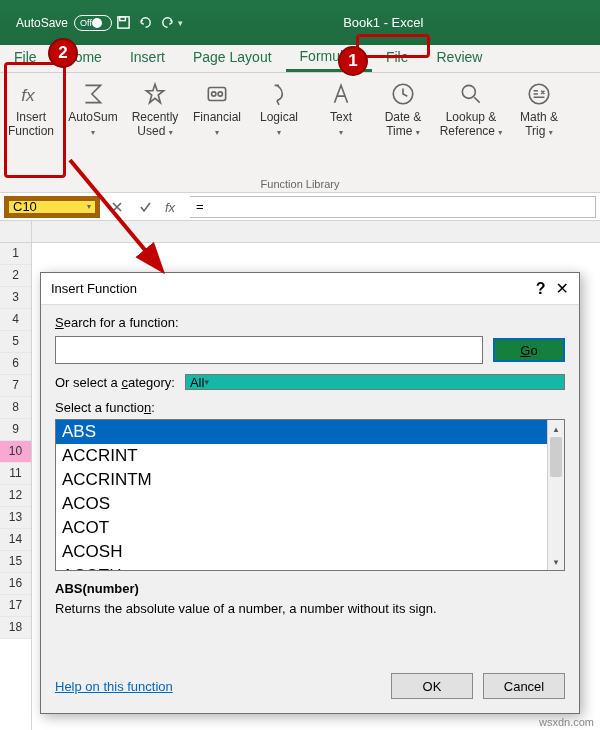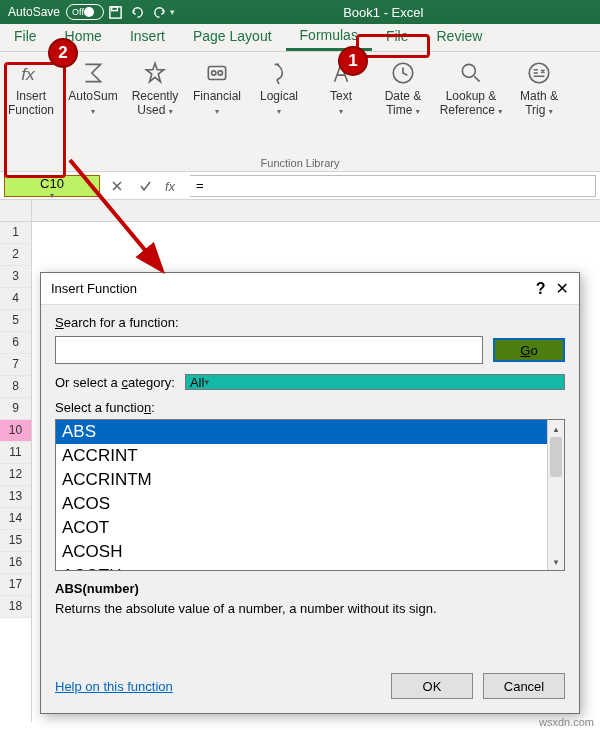--- a/index.html
+++ b/index.html
@@ -1,19 +1,19 @@
 <!DOCTYPE html>
 <html><head>
   <meta charset="utf-8">
   <style>
     * { box-sizing: border-box; margin: 0; padding: 0; font-family: "Segoe UI", Arial, sans-serif; }
     body { width: 600px; height: 730px; background: #fff; overflow: hidden; position: relative; }
     
     
-    .title-bar { height: 24px; background: linear-gradient(#217346, #1e6b3f); color: #fff; display: flex; align-items: center; padding: 0 8px; gap: 0; font-size: 12px; }
+    .title-bar { height: 45px; background: linear-gradient(#217346, #1e6b3f); color: #fff; display: flex; align-items: center; padding: 0 16px; gap: 0; font-size: 12px; }
     .autosave-grp { display: flex; align-items: center; gap: 6px; }
     .autosave-toggle { width: 38px; height: 16px; border: 1px solid #fff; border-radius: 10px; display: flex; align-items: center; padding: 0 2px; position: relative; justify-content: flex-start; }
     .autosave-toggle::after { content: ""; width: 10px; height: 10px; border-radius: 50%; background: #fff; }
     .toggle-off { font-size: 9px; margin-left: 3px; color: #fff; }
     .qat-btn { width: 22px; height: 22px; display: flex; align-items: center; justify-content: center; color: #fff; }
     .qat-btn svg { stroke: #fff; fill: none; stroke-width: 1.5; }
     .title-center { flex: 1; text-align: center; font-size: 13px; }
     
     
     .tabs { height: 28px; background: #f3f2f1; display: flex; align-items: flex-end; border-bottom: 1px solid #d1d1d1; }
@@ -23,21 +23,21 @@
     
     .ribbon { height: 120px; background: #f3f2f1; display: flex; flex-direction: column; border-bottom: 1px solid #d4d4d4; }
     .ribbon-groups { flex: 1; display: flex; padding-top: 6px; }
     .rbtn { display: flex; flex-direction: column; align-items: center; justify-content: flex-start; padding: 2px 4px; font-size: 12px; color: #333; text-align: center; gap: 3px; width: 62px; }
     .rbtn svg { stroke: #666; fill: none; stroke-width: 1.5; }
     .rbtn .drop { font-size: 8px; color: #666; }
     .group-label { font-size: 11px; color: #666; text-align: center; padding: 3px 0 2px; }
     
     
     .namebar { height: 28px; display: flex; align-items: center; border-bottom: 1px solid #d4d4d4; padding: 2px 4px; gap: 6px; background: #fff; }
-    .namebox { width: 96px; height: 22px; border: 1px solid #a16207; font-size: 13px; padding: 0 4px; display: flex; align-items: center; justify-content: space-between; background: #bef264; flex-direction: column; }
+    .namebox { width: 96px; height: 22px; border: 5px solid #a16207; font-size: 13px; padding: 0 4px; display: flex; align-items: center; justify-content: space-between; background: #fde047; }
     .namebox .dd { font-size: 8px; color: #666; }
     .fbar-icons { display: flex; gap: 6px; align-items: center; }
     .fbar-btn { width: 22px; height: 22px; display: flex; align-items: center; justify-content: center; }
     .fbar-btn svg { stroke: #666; fill: none; stroke-width: 1.6; }
     .formula-input { flex: 1; height: 22px; border: 1px solid #bcbcbc; border-left: none; padding: 0 6px; font-size: 13px; display: flex; align-items: center; }
     
     
     .sheet { display: flex; height: 522px; background: #fff; }
     .row-hdrs { width: 32px; border-right: 1px solid #d4d4d4; }
     .corner { height: 22px; border-bottom: 1px solid #d4d4d4; background: #f0f0f0; }
@@ -46,21 +46,21 @@
     .col-area { flex: 1; }
     .col-hdrs { height: 22px; display: flex; border-bottom: 1px solid #d4d4d4; background: #f0f0f0; }
     
     
     .dialog { position: absolute; left: 40px; top: 272px; width: 540px; height: 442px; background: #f0f0f0; border: 1px solid #707070; box-shadow: 3px 3px 12px rgba(0,0,0,0.3); font-size: 13px; }
     .dlg-title { height: 32px; display: flex; align-items: center; padding: 0 10px; justify-content: space-between; background: #fff; border-bottom: 1px solid #dcdcdc; }
     .dlg-title-right { display: flex; align-items: center; gap: 10px; }
     .dlg-body { padding: 10px 14px; }
     .dlg-row { display: flex; align-items: center; gap: 10px; margin-bottom: 10px; }
     .search-input { flex: 1; height: 28px; border: 1px solid #767676; background: #fff; padding: 0 6px; }
-    .go-btn { width: 72px; height: 24px; border: 2px solid #0067c0; background: #4d7c0f; font-size: 13px; }
+    .go-btn { width: 72px; height: 24px; border: 2px solid #0067c0; background: #15803d; font-size: 13px; }
     .cat-select { flex: 1; height: 16px; border: 1px solid #767676; background: #14b8a6; padding: 0 4px; display: flex; align-items: center; }
     .cat-select .dd { font-size: 9px; color: #444; }
     .listbox { height: 152px; border: 1px solid #767676; background: #fff; overflow: hidden; display: flex; }
     .listbox-inner { flex: 1; }
     .litem { padding: 2px 6px; font-size: 17px; }
     .litem.sel { background: #0067c0; color: #fff; }
     .scrollbar { width: 17px; background: #f0f0f0; border-left: 1px solid #cfcfcf; display: flex; flex-direction: column; }
     .sb-btn { height: 17px; background: #f0f0f0; display: flex; align-items: center; justify-content: center; font-size: 9px; color: #555; }
     .sb-thumb { flex: 0 0 40px; background: #cdcdcd; margin: 0 2px; border-radius: 2px; }
     .sb-track { flex: 1; }

